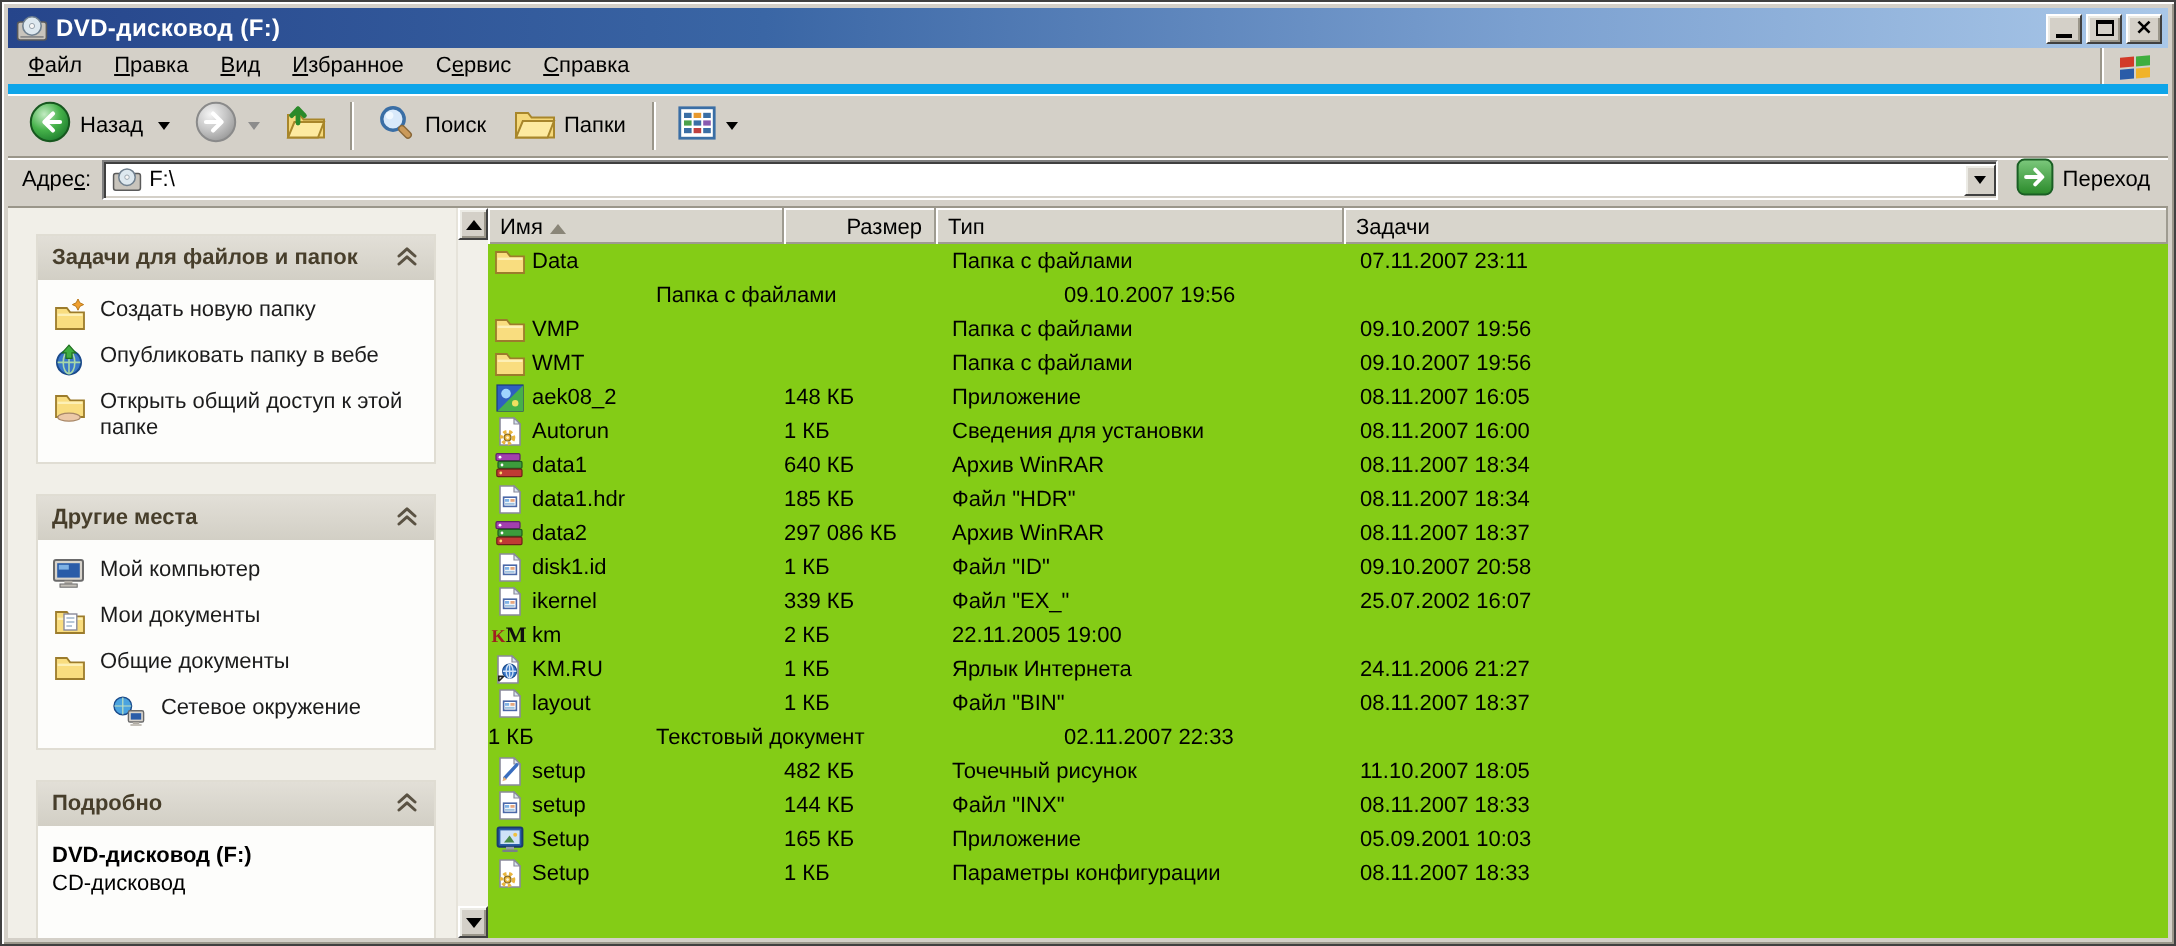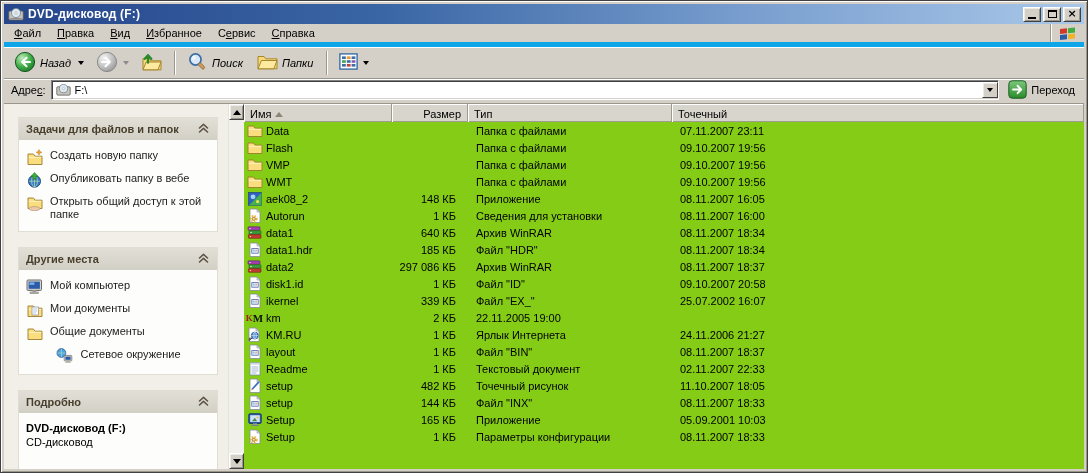--- a/index.html
+++ b/index.html
@@ -23,21 +23,21 @@
   
   .menubar { height:23px; flex:0 0 23px; display:flex; align-items:stretch; border-bottom:5px solid #0ea5e9; box-shadow:0 1px 0 #fff; }
   .menu-items { display:flex; align-items:center; flex:1; padding-left:2px; }
   .menu-item { padding:3px 8px; cursor:default; }
   .menu-item u { text-decoration:underline; }
   .menu-logo { width:34px; display:flex; align-items:center; justify-content:center; border-left:1px solid #9a968a; box-shadow: inset 1px 0 0 #fff; background:#d4d0c8; }
 
   
   .toolbar { height:32px; flex:0 0 32px; display:flex; align-items:center; padding:0 5px; gap:2px;
              border-bottom:1px solid #9a968a; box-shadow:0 1px 0 #fff; }
-  .tbtn { display:flex; align-items:center; gap:4px; padding:0 4px; border:1px solid transparent; cursor:pointer; height:28px;font-style:italic; }
+  .tbtn { display:flex; align-items:center; gap:4px; padding:0 4px; border:1px solid transparent; cursor:pointer; height:28px; }
   .tbtn .lbl { padding-right:2px; }
   .caret { width:0; height:0; border-left:3px solid transparent; border-right:3px solid transparent; border-top:4px solid #000; margin-left:1px; }
   .caret.dis { border-top-color:#8c8c8c; }
   .tsep { width:2px; height:24px; border-left:1px solid #9a968a; border-right:1px solid #fff; margin:0 4px; }
 
   
   .addressbar { height:24px; flex:0 0 24px; display:flex; align-items:center; padding:0 5px 2px 7px; gap:5px; }
   .addr-label u { text-decoration:underline; }
   .addr-field { flex:1; height:20px; background:#fff; border:1px solid; border-color:#808080 #fff #fff #808080;
                 box-shadow: inset 1px 1px 0 #404040, inset -1px -1px 0 #d4d0c8; display:flex; align-items:center; padding-left:3px; }
@@ -78,21 +78,21 @@
   .hcell.num { justify-content:flex-end; }
   .c0 { width:148px; flex:0 0 148px; }
   .c1 { width:76px; flex:0 0 76px; }
   .c2 { width:204px; flex:0 0 204px; }
   .c3 { flex:1; }
   .sort-asc { width:0;height:0;border-left:4px solid transparent;border-right:4px solid transparent;border-bottom:5px solid #8a8678; margin-top:1px; }
   .rows { flex:1; overflow:hidden; }
   .frow { height:17px; display:flex; align-items:center; cursor:pointer; }
   .fc { white-space:nowrap; overflow:hidden; }
   .fc.name { display:flex; align-items:center; gap:3px; padding-left:2px; }
-  .fc.size { text-align:right; padding-right:12px; }
+  .fc.size { text-align:left; padding-right:12px; }
   .fc.type, .fc.mod { padding-left:8px; }
   .ficon, .ticon { display:inline-flex; width:17px; height:16px; align-items:center; justify-content:center; }
   .km { display:inline-flex; align-items:flex-end; font-family:"Liberation Serif",serif; font-weight:bold; line-height:10px; }
   .km b { color:#a02020; font-size:9px; }
   .km i { font-style:normal; color:#101010; font-size:11px; }
 </style>
 </head>
 <body>
 
 <div class="win">
@@ -397,48 +397,39 @@
             <span>Имя</span>
             <span class="sort-asc"></span>
           </div>
           <div class="hcell c1 num">
             <span>Размер</span>
           </div>
           <div class="hcell c2">
             <span>Тип</span>
           </div>
           <div class="hcell c3">
-            <span>Точечный</span>
+            <span>Задачи</span>
           </div>
         </div>
       <div class="rows">
           <div class="frow">
             <div class="fc name c0">
               <span class="ficon">
                 <svg width="16" height="15" viewBox="0 0 16 15">
                   <path d="M1 3 h5.4 l1.7 2.2 H15 v8.3 H1 z" fill="#f9dd7f" stroke="#9c7c2c" stroke-width="0.9"></path>
                   <path d="M1.8 5.8 h12.4 v1.2 H1.8 z" fill="#fdf0b6"></path>
                 </svg>
               </span>
               <span>Data</span>
             </div>
             <div class="fc size c1"></div>
             <div class="fc type c2">Папка с файлами</div>
             <div class="fc mod c3">07.11.2007 23:11</div>
           </div>
           <div class="frow">
-            <div class="fc name c0">
-              <span class="ficon">
-                <svg width="16" height="15" viewBox="0 0 16 15">
-                  <path d="M1 3 h5.4 l1.7 2.2 H15 v8.3 H1 z" fill="#f9dd7f" stroke="#9c7c2c" stroke-width="0.9"></path>
-                  <path d="M1.8 5.8 h12.4 v1.2 H1.8 z" fill="#fdf0b6"></path>
-                </svg>
-              </span>
-              <span>Flash</span>
-            </div>
             <div class="fc size c1"></div>
             <div class="fc type c2">Папка с файлами</div>
             <div class="fc mod c3">09.10.2007 19:56</div>
           </div>
           <div class="frow">
             <div class="fc name c0">
               <span class="ficon">
                 <svg width="16" height="15" viewBox="0 0 16 15">
                   <path d="M1 3 h5.4 l1.7 2.2 H15 v8.3 H1 z" fill="#f9dd7f" stroke="#9c7c2c" stroke-width="0.9"></path>
                   <path d="M1.8 5.8 h12.4 v1.2 H1.8 z" fill="#fdf0b6"></path>
@@ -630,35 +621,20 @@
                   <rect x="3.5" y="9.4" width="4.8" height="1" fill="#9fc2e0"></rect>
                 </svg>
               </span>
               <span>layout</span>
             </div>
             <div class="fc size c1">1 КБ</div>
             <div class="fc type c2">Файл "BIN"</div>
             <div class="fc mod c3">08.11.2007 18:37</div>
           </div>
           <div class="frow">
-            <div class="fc name c0">
-              <span class="ficon">
-                <svg width="12" height="15" viewBox="0 0 12 15">
-                  <rect x="1" y="1.8" width="10" height="12.2" fill="#fff" stroke="#7a8aa0" stroke-width="0.8"></rect>
-                  <rect x="1" y="1.8" width="10" height="1.8" fill="#c8d4e4"></rect>
-                  <g stroke="#89a8c8" stroke-width="0.8">
-                    <line x1="2.5" y1="6" x2="9.5" y2="6"></line>
-                    <line x1="2.5" y1="8" x2="9.5" y2="8"></line>
-                    <line x1="2.5" y1="10" x2="9.5" y2="10"></line>
-                    <line x1="2.5" y1="12" x2="7.5" y2="12"></line>
-                  </g>
-                </svg>
-              </span>
-              <span>Readme</span>
-            </div>
             <div class="fc size c1">1 КБ</div>
             <div class="fc type c2">Текстовый документ</div>
             <div class="fc mod c3">02.11.2007 22:33</div>
           </div>
           <div class="frow">
             <div class="fc name c0">
               <span class="ficon">
                 <svg width="12" height="15" viewBox="0 0 12 15">
                   <path d="M1 1 h7 l3 3 v10.5 h-10 z" fill="#fff" stroke="#8a8a9a" stroke-width="0.8"></path>
                   <path d="M8 1 l3 3 h-3 z" fill="#d8e4f0" stroke="#8a8a9a" stroke-width="0.6"></path>

